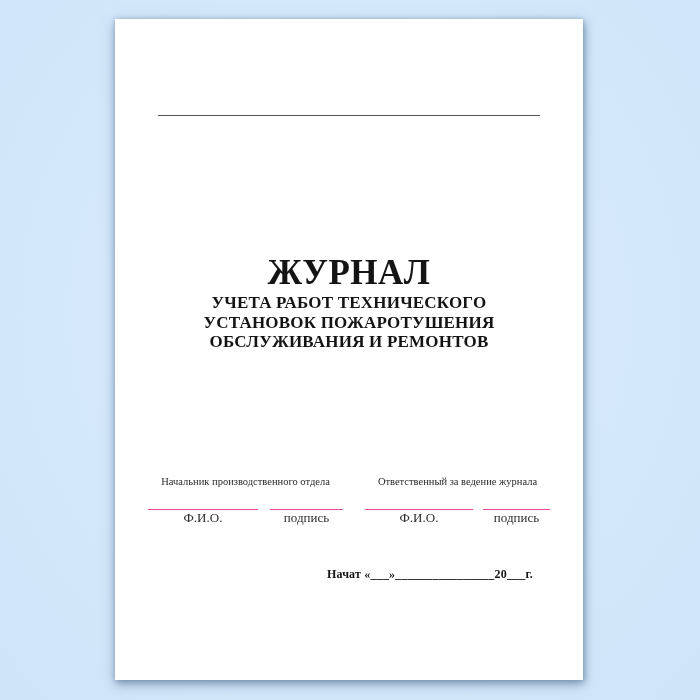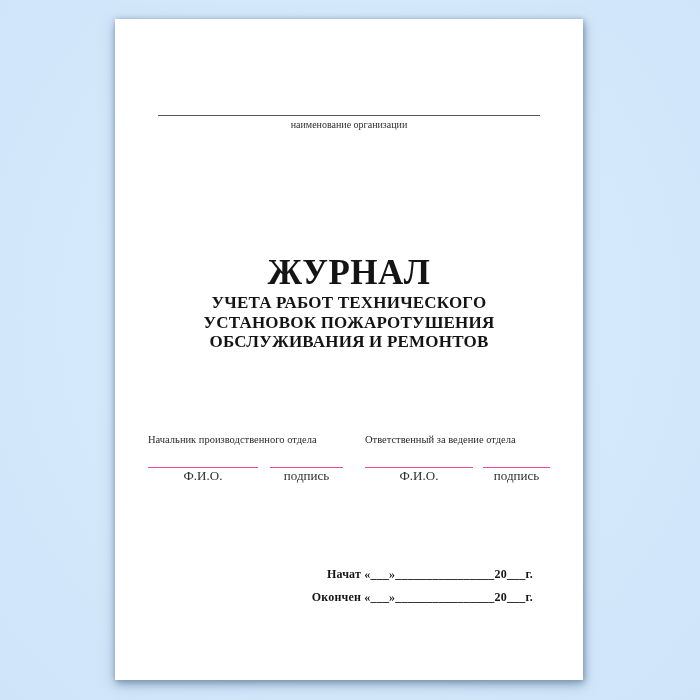--- a/index.html
+++ b/index.html
@@ -77,25 +77,26 @@
     position: absolute;
     top: 415px;
     left: 33px;
     width: 402px;
     display: flex;
     justify-content: space-between;
   }
   .sig-col-left  { width: 195px; }
   .sig-col-right { width: 185px; }
   .sig-header {
-    text-align: left;
+    text-align: center;
     font-size: 10.5px;
     line-height: 12px;
     color: #2a2a2a;
     white-space: nowrap;
+    margin-top: 42px;
   }
   .sig-lines {
     margin-top: 21px;
     display: flex;
     justify-content: space-between;
   }
   .sig-seg {
     border-top: 1px solid #ec4899;
     padding-top: 2px;
     text-align: center;
@@ -125,21 +126,20 @@
     letter-spacing: 0.2px;
   }
 </style>
 </head>
 <body>
 
 <div class="stage">
   <div class="page">
 
     <div class="org-line"></div>
-    <div class="org-caption">наименование организации</div>
 
     <div class="title-block">
       <div class="title-main">ЖУРНАЛ</div>
       <div class="title-sub">
         <div>УЧЕТА РАБОТ ТЕХНИЧЕСКОГО</div>
         <div>УСТАНОВОК ПОЖАРОТУШЕНИЯ</div>
         <div>ОБСЛУЖИВАНИЯ И РЕМОНТОВ</div>
       </div>
     </div>
 
@@ -151,32 +151,31 @@
           <div class="sig-seg seg-fio">
             <span>Ф.И.О.</span>
           </div>
           <div class="sig-seg seg-sign">
             <span>подпись</span>
           </div>
         </div>
       </div>
 
       <div class="sig-col sig-col-right">
-        <div class="sig-header">Ответственный за ведение отдела</div>
+        <div class="sig-header">Ответственный за ведение журнала</div>
         <div class="sig-lines">
           <div class="sig-seg seg-fio">
             <span>Ф.И.О.</span>
           </div>
           <div class="sig-seg seg-sign">
             <span>подпись</span>
           </div>
         </div>
       </div>
 
     </div>
 
     <div class="dates">
       <div class="date-row">Начат «___»________________20___г.</div>
-      <div class="date-row">Окончен «___»________________20___г.</div>
     </div>
 
   </div>
 </div>
 
 </body></html>

